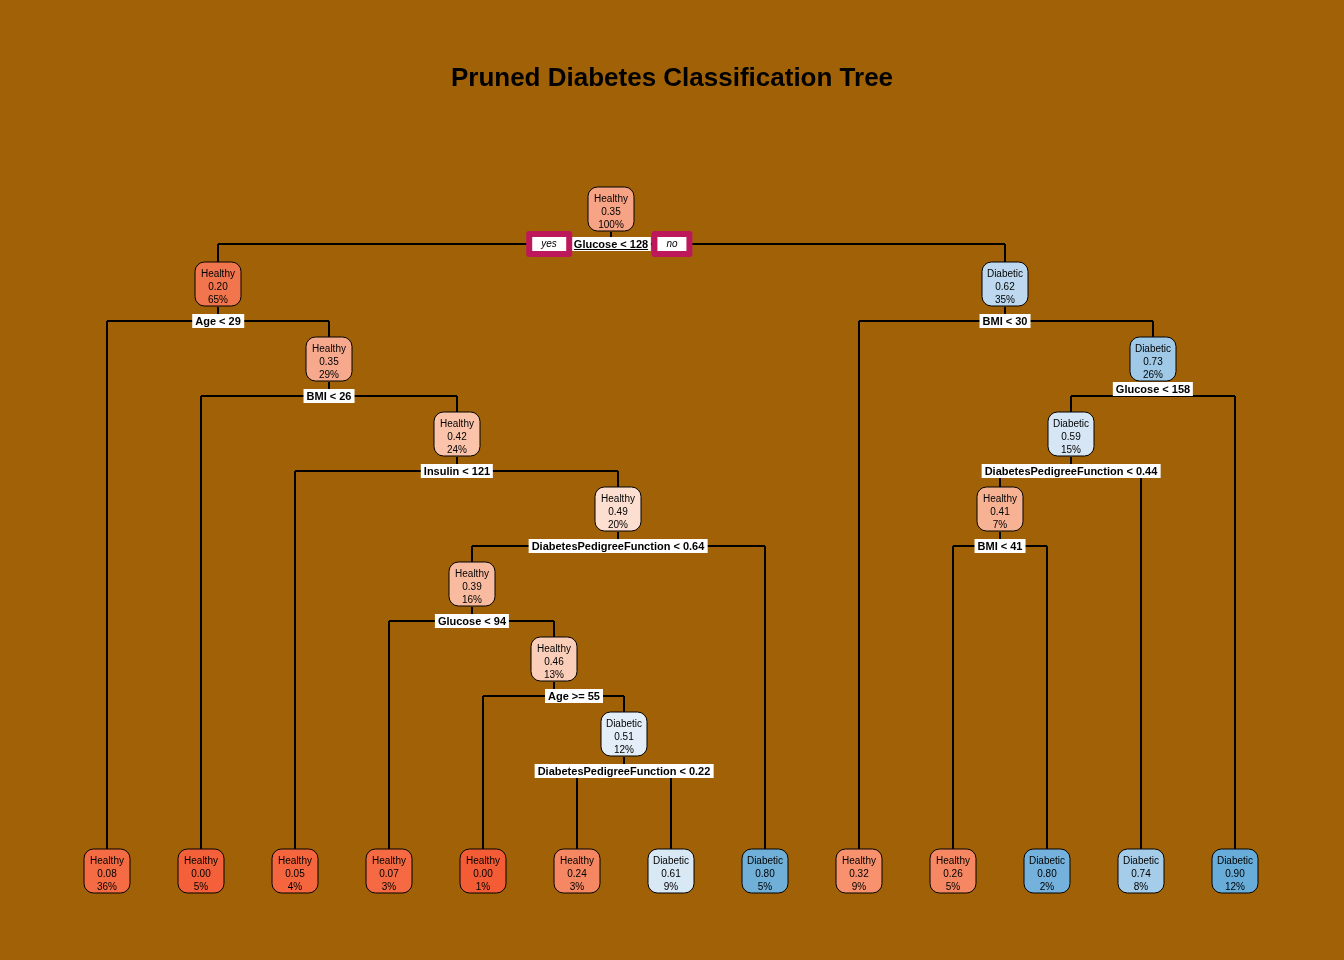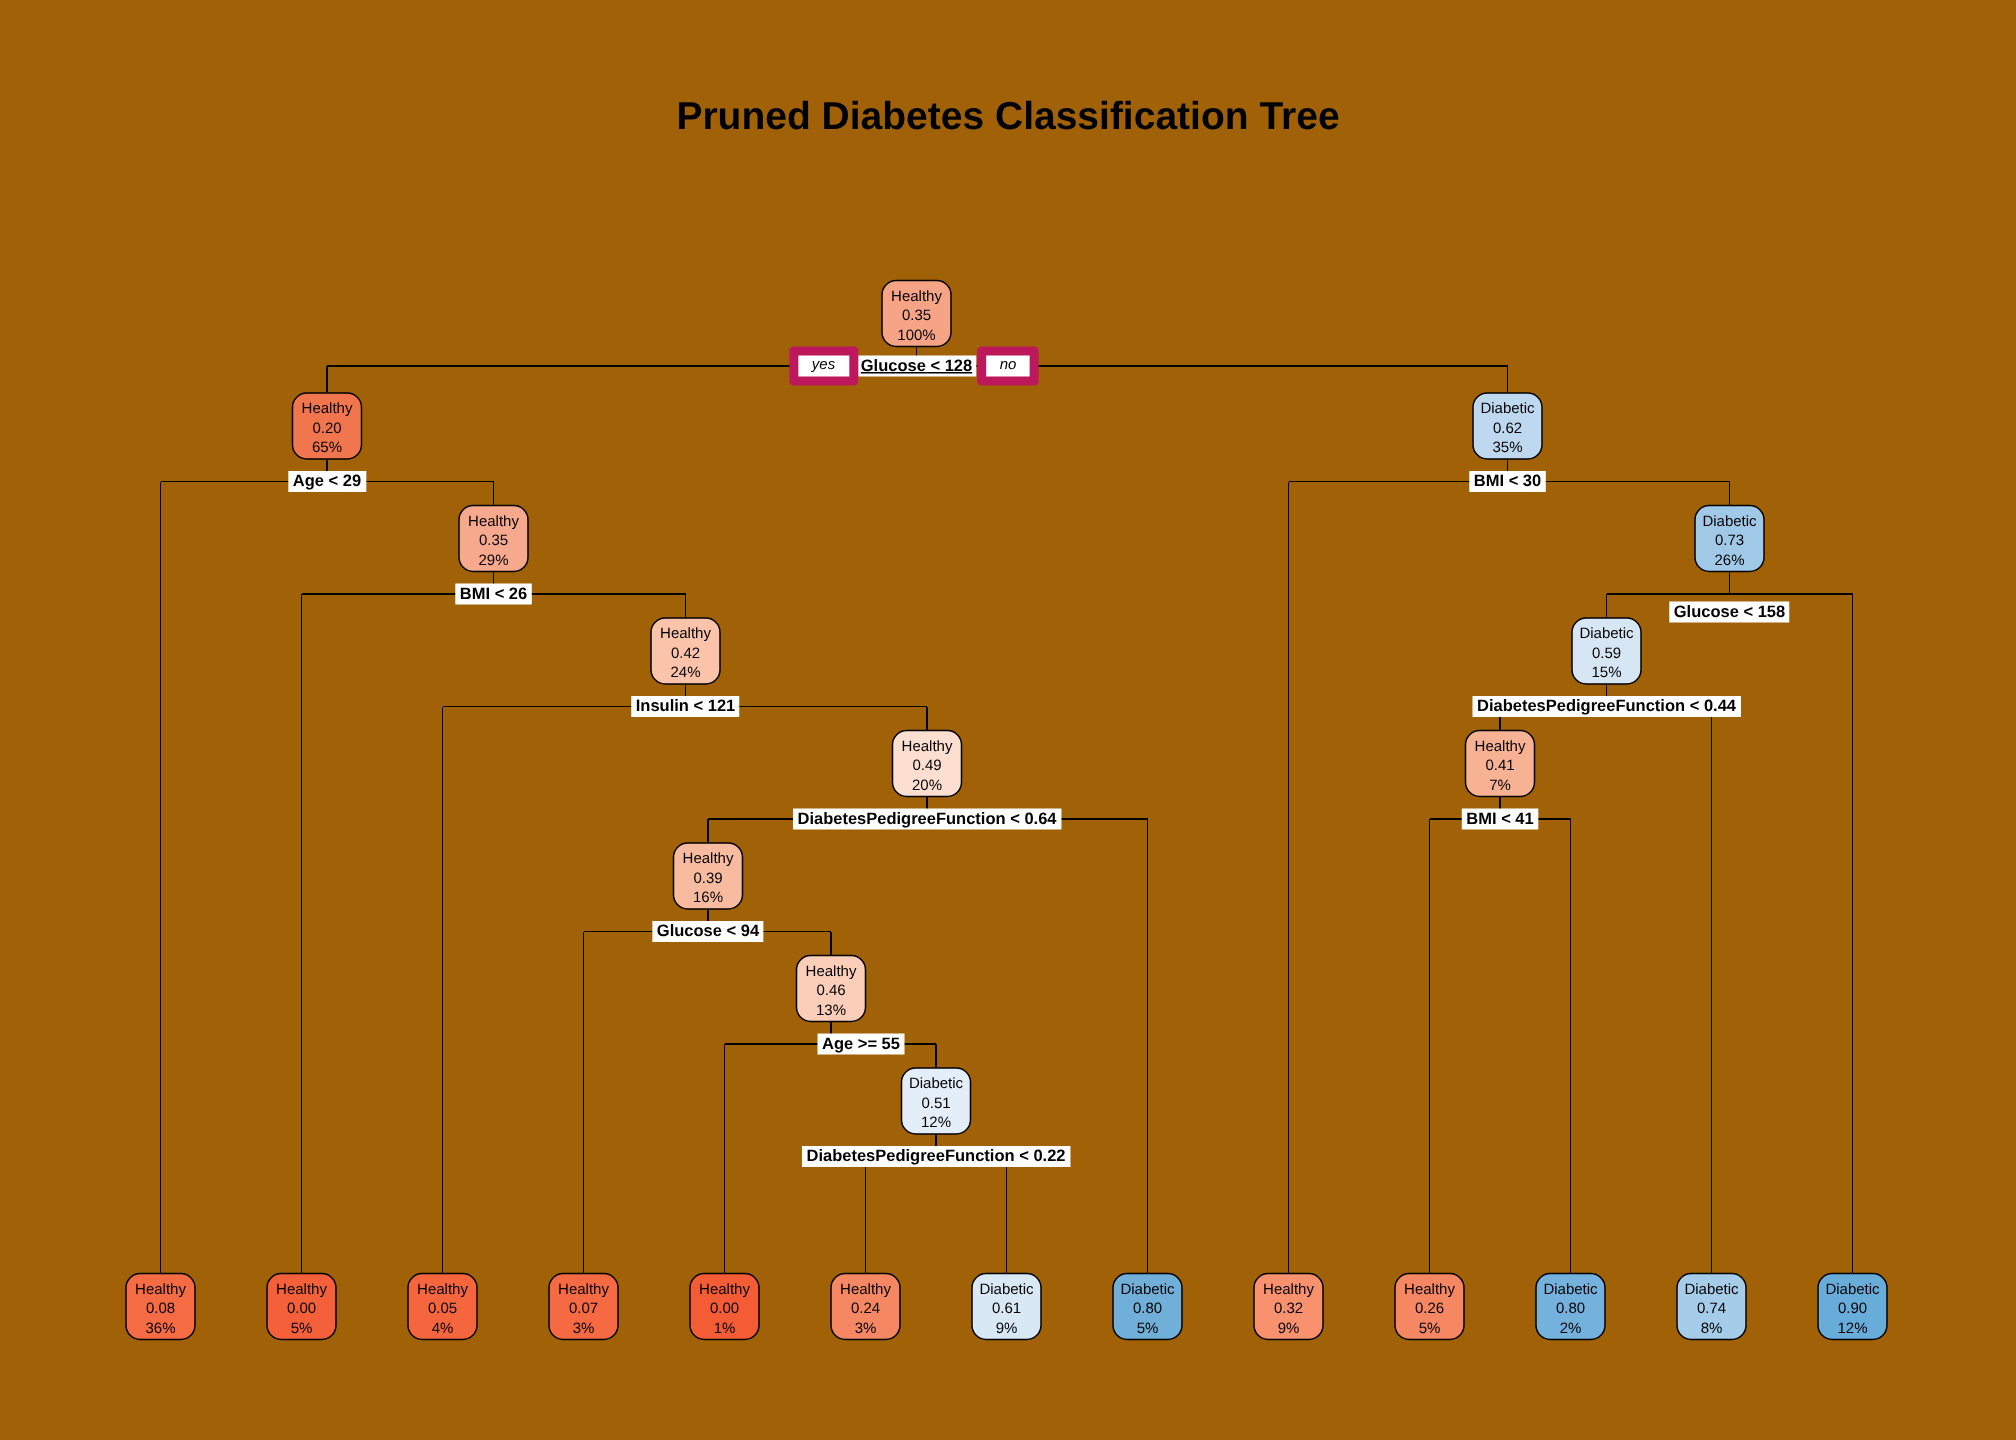--- a/index.html
+++ b/index.html
@@ -117,21 +117,21 @@
       <line x1="577" y1="771" x2="577" y2="848.5" stroke="#000000" stroke-width="1.2" shape-rendering="crispEdges"></line>
       <line x1="671" y1="771" x2="671" y2="848.5" stroke="#000000" stroke-width="1.2" shape-rendering="crispEdges"></line>
     </svg>
   <div id="tree-layer">
       <div class="split-label" style="left: 611px; top: 244px; text-decoration: underline;">Glucose &lt; 128</div>
       <div class="branch-box" style="left: 549px; top: 244px;">yes</div>
       <div class="branch-box" style="left: 672px; top: 244px;">no</div>
       <div class="split-label" style="left: 218px; top: 321px;">Age &lt; 29</div>
       <div class="split-label" style="left: 1005px; top: 321px;">BMI &lt; 30</div>
       <div class="split-label" style="left: 329px; top: 396px;">BMI &lt; 26</div>
-      <div class="split-label" style="left: 1153px; top: 408px;">Glucose &lt; 158</div>
+      <div class="split-label" style="left: 1153px; top: 389px;">Glucose &lt; 158</div>
       <div class="split-label" style="left: 457px; top: 471px;">Insulin &lt; 121</div>
       <div class="split-label" style="left: 1071px; top: 471px;">DiabetesPedigreeFunction &lt; 0.44</div>
       <div class="split-label" style="left: 618px; top: 546px;">DiabetesPedigreeFunction &lt; 0.64</div>
       <div class="split-label" style="left: 1000px; top: 546px;">BMI &lt; 41</div>
       <div class="split-label" style="left: 472px; top: 621px;">Glucose &lt; 94</div>
       <div class="split-label" style="left: 574px; top: 696px;">Age &gt;= 55</div>
       <div class="split-label" style="left: 624px; top: 771px;">DiabetesPedigreeFunction &lt; 0.22</div>
       <div class="node" style="left: 611px; top: 209px; background: rgb(247, 163, 133);">
         <div>Healthy</div>
         <div>0.35</div>

